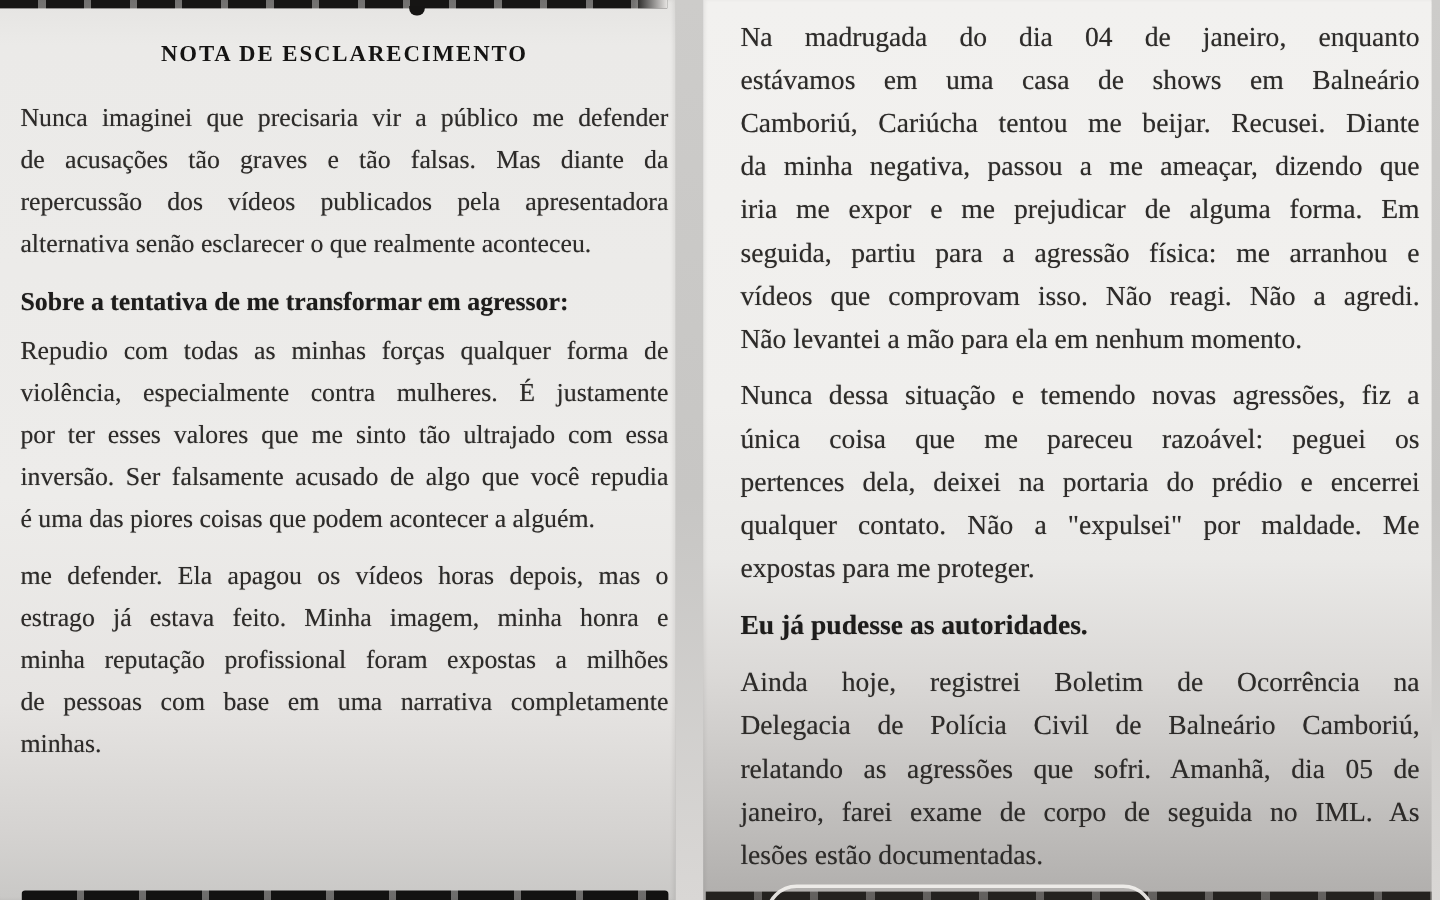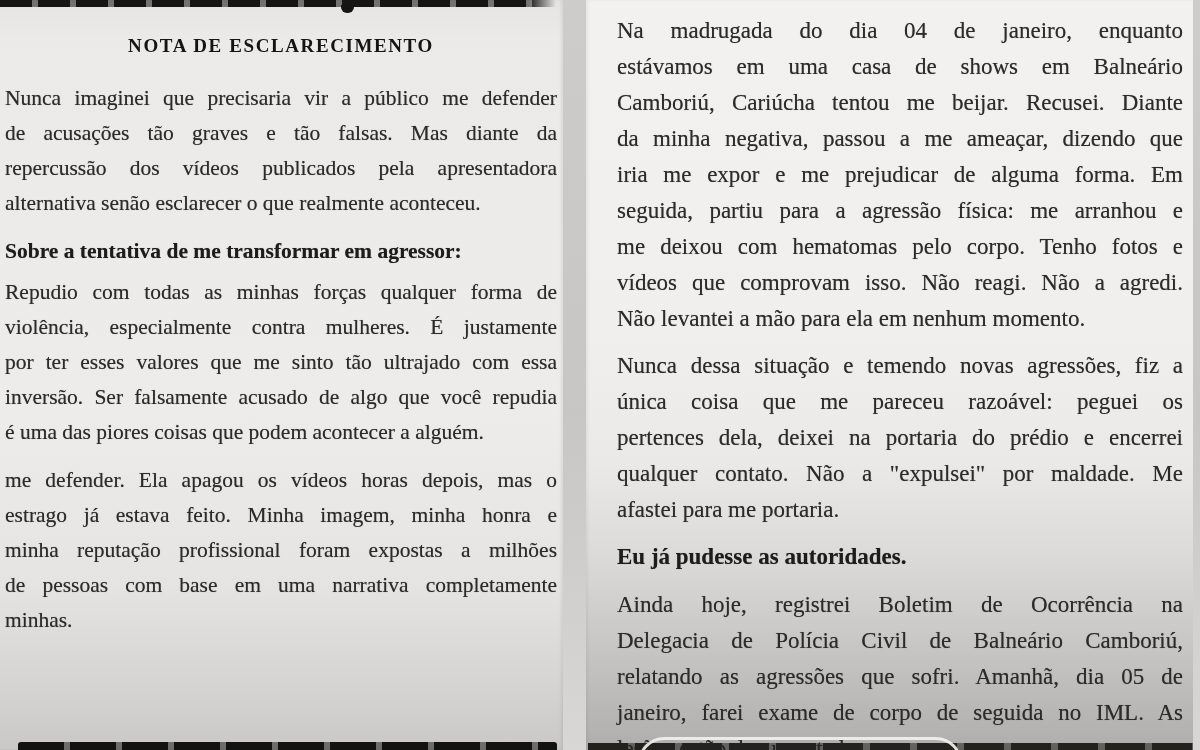--- a/index.html
+++ b/index.html
@@ -12,21 +12,21 @@
   .page-left{
     left:0;width:563px;
     background:linear-gradient(180deg,#e5e4e2 0%,#ebeae8 5%,#edecea 55%,#e6e4e2 78%,#d4d2d0 93%,#c9c8c6 100%);
     box-shadow:inset -2px 0 3px rgba(0,0,0,.07);
   }
   .page-right{
     left:586px;width:607px;
     background:linear-gradient(180deg,#f2f1ef 0%,#f0efed 45%,#eae9e7 62%,#dbd9d7 75%,#c5c3c1 88%,#b0aeac 100%);
     box-shadow:inset 2px 0 3px rgba(0,0,0,.05);
   }
-  .inner-left{padding:33px 6px 0 5px;}
+  .inner-left{padding:33px 6px 0 5px;margin-left:12px;}
   .inner-right{padding:13px 10px 0 31px;}
   .note-title{
     font-weight:bold;text-align:center;color:#151413;
     font-size:19px;line-height:26px;letter-spacing:1.6px;
     margin:0 0 22px 0;filter:blur(.3px);
   }
   .blk{margin:0 0 13px 0;filter:blur(.3px);}
   .inner-right .blk{margin-bottom:11px;}
   .inner-right .blk.h{margin-bottom:12px;}
   .inner-left .blk.h{margin-bottom:6px;}
@@ -110,30 +110,29 @@
   <div class="page page-right">
     <div class="inner-right">
       <div>
           <div class="blk p">
             <div class="line">Na madrugada do dia 04 de janeiro, enquanto</div>
             <div class="line">estávamos em uma casa de shows em Balneário</div>
             <div class="line">Camboriú, Cariúcha tentou me beijar. Recusei. Diante</div>
             <div class="line">da minha negativa, passou a me ameaçar, dizendo que</div>
             <div class="line">iria me expor e me prejudicar de alguma forma. Em</div>
             <div class="line">seguida, partiu para a agressão física: me arranhou e</div>
-            <div class="line">me deixou com hematomas pelo corpo. Tenho fotos e</div>
             <div class="line">vídeos que comprovam isso. Não reagi. Não a agredi.</div>
             <div class="line last">Não levantei a mão para ela em nenhum momento.</div>
           </div>
           <div class="blk p">
             <div class="line">Nunca dessa situação e temendo novas agressões, fiz a</div>
             <div class="line">única coisa que me pareceu razoável: peguei os</div>
             <div class="line">pertences dela, deixei na portaria do prédio e encerrei</div>
             <div class="line">qualquer contato. Não a "expulsei" por maldade. Me</div>
-            <div class="line last">afastei para me portaria.</div>
+            <div class="line last">expostas para me proteger.</div>
           </div>
           <div class="blk h">
             <div class="line last">Eu já pudesse as autoridades.</div>
           </div>
           <div class="blk p">
             <div class="line">Ainda hoje, registrei Boletim de Ocorrência na</div>
             <div class="line">Delegacia de Polícia Civil de Balneário Camboriú,</div>
             <div class="line">relatando as agressões que sofri. Amanhã, dia 05 de</div>
             <div class="line">janeiro, farei exame de corpo de seguida no IML. As</div>
             <div class="line last">lesões estão documentadas.</div>

